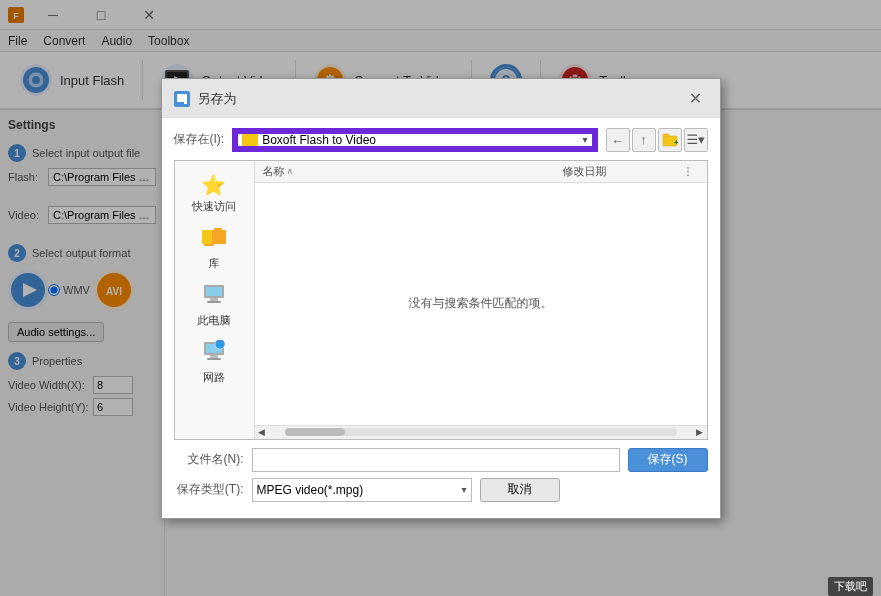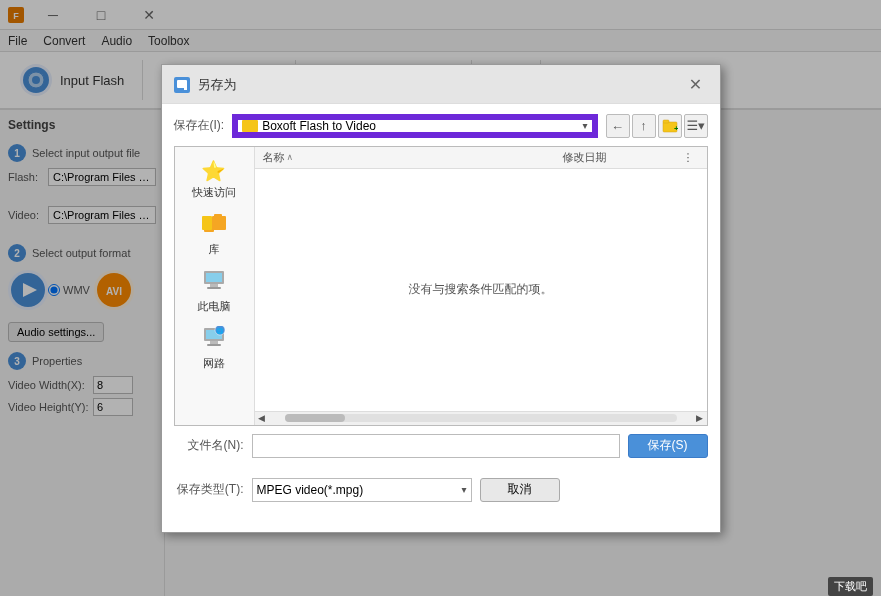--- a/index.html
+++ b/index.html
@@ -444,21 +444,21 @@
       cursor: pointer;
       color: #555;
       font-size: 9px;
     }
 
     
     .filename-row {
       display: flex;
       align-items: center;
       gap: 8px;
-      margin-bottom: 20px;
+      margin-bottom: 6px;
     }
     .filename-label {
       width: 70px;
       color: #555;
       font-size: 12px;
       text-align: right;
     }
     .filename-input {
       flex: 1;
       height: 24px;

